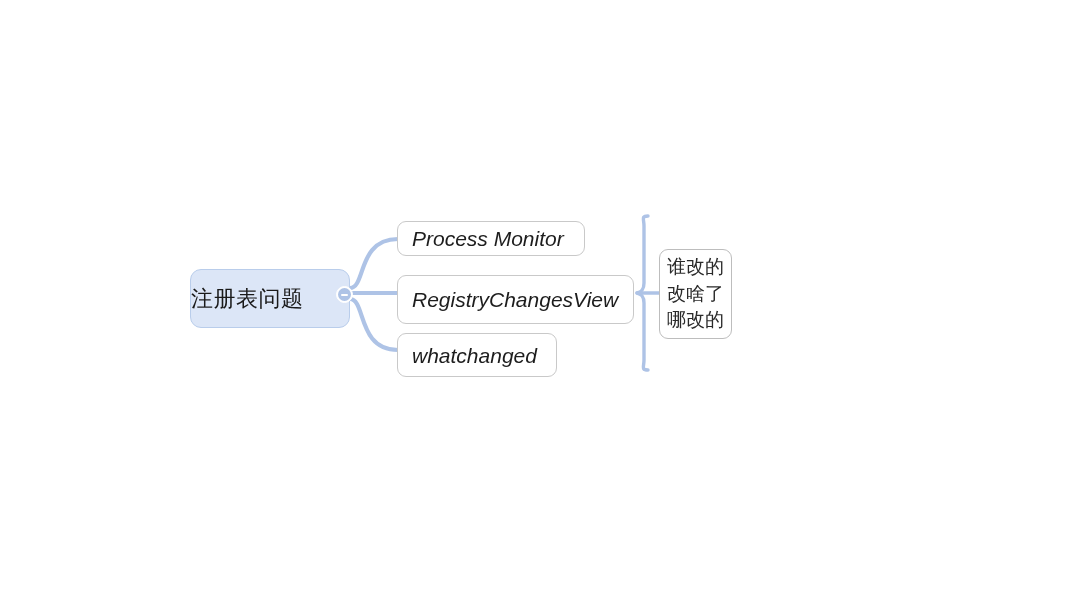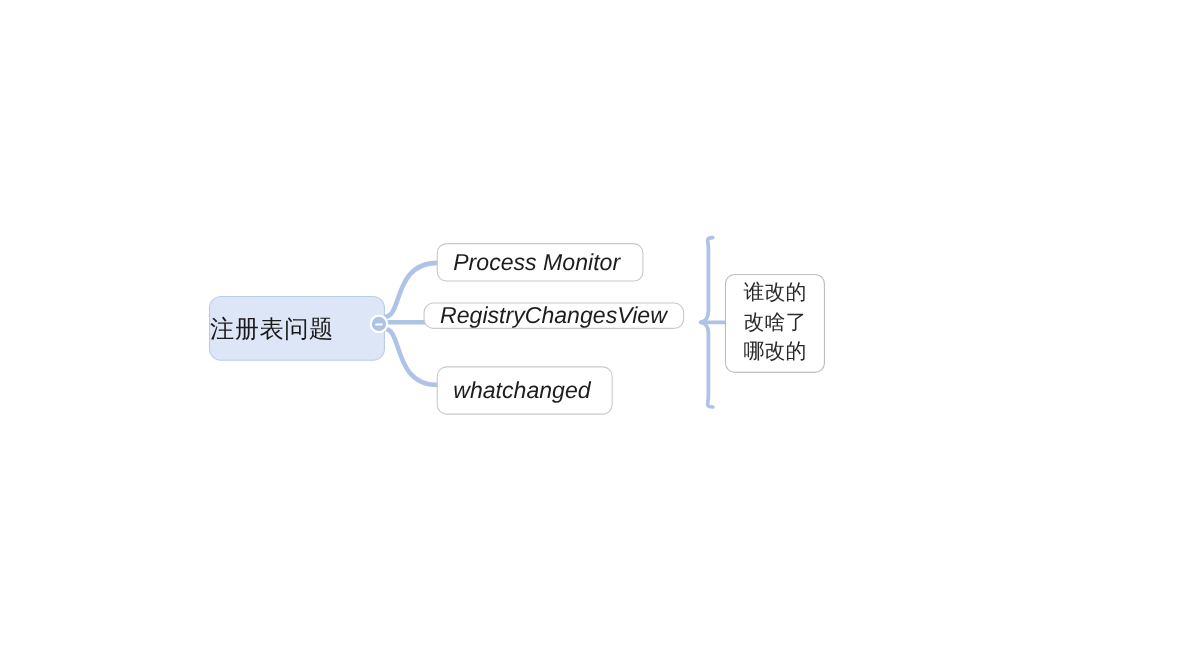--- a/index.html
+++ b/index.html
@@ -111,29 +111,29 @@
     font-style: italic;
   }
   .child-label {
     font-size: 21px;
     color: #1d1d1d;
     white-space: nowrap;
     line-height: 1;
   }
 
   #child-0 { left: 397px; top: 221px; width: 188px; height: 35px; }
-  #child-1 { left: 385px; top: 275px; width: 237px; height: 24px; }
+  #child-1 { left: 397px; top: 275px; width: 237px; height: 49px; }
   #child-2 { left: 397px; top: 333px; width: 160px; height: 44px; }
 
   
   #note-box {
     position: absolute;
     left: 659px;
     top: 249px;
-    width: 91px;
+    width: 73px;
     height: 90px;
     box-sizing: border-box;
     background: #ffffff;
     border: 1.2px solid #bdbdbd;
     border-radius: 9px;
     display: flex;
     flex-direction: column;
     align-items: center;
     justify-content: center;
     z-index: 4;

